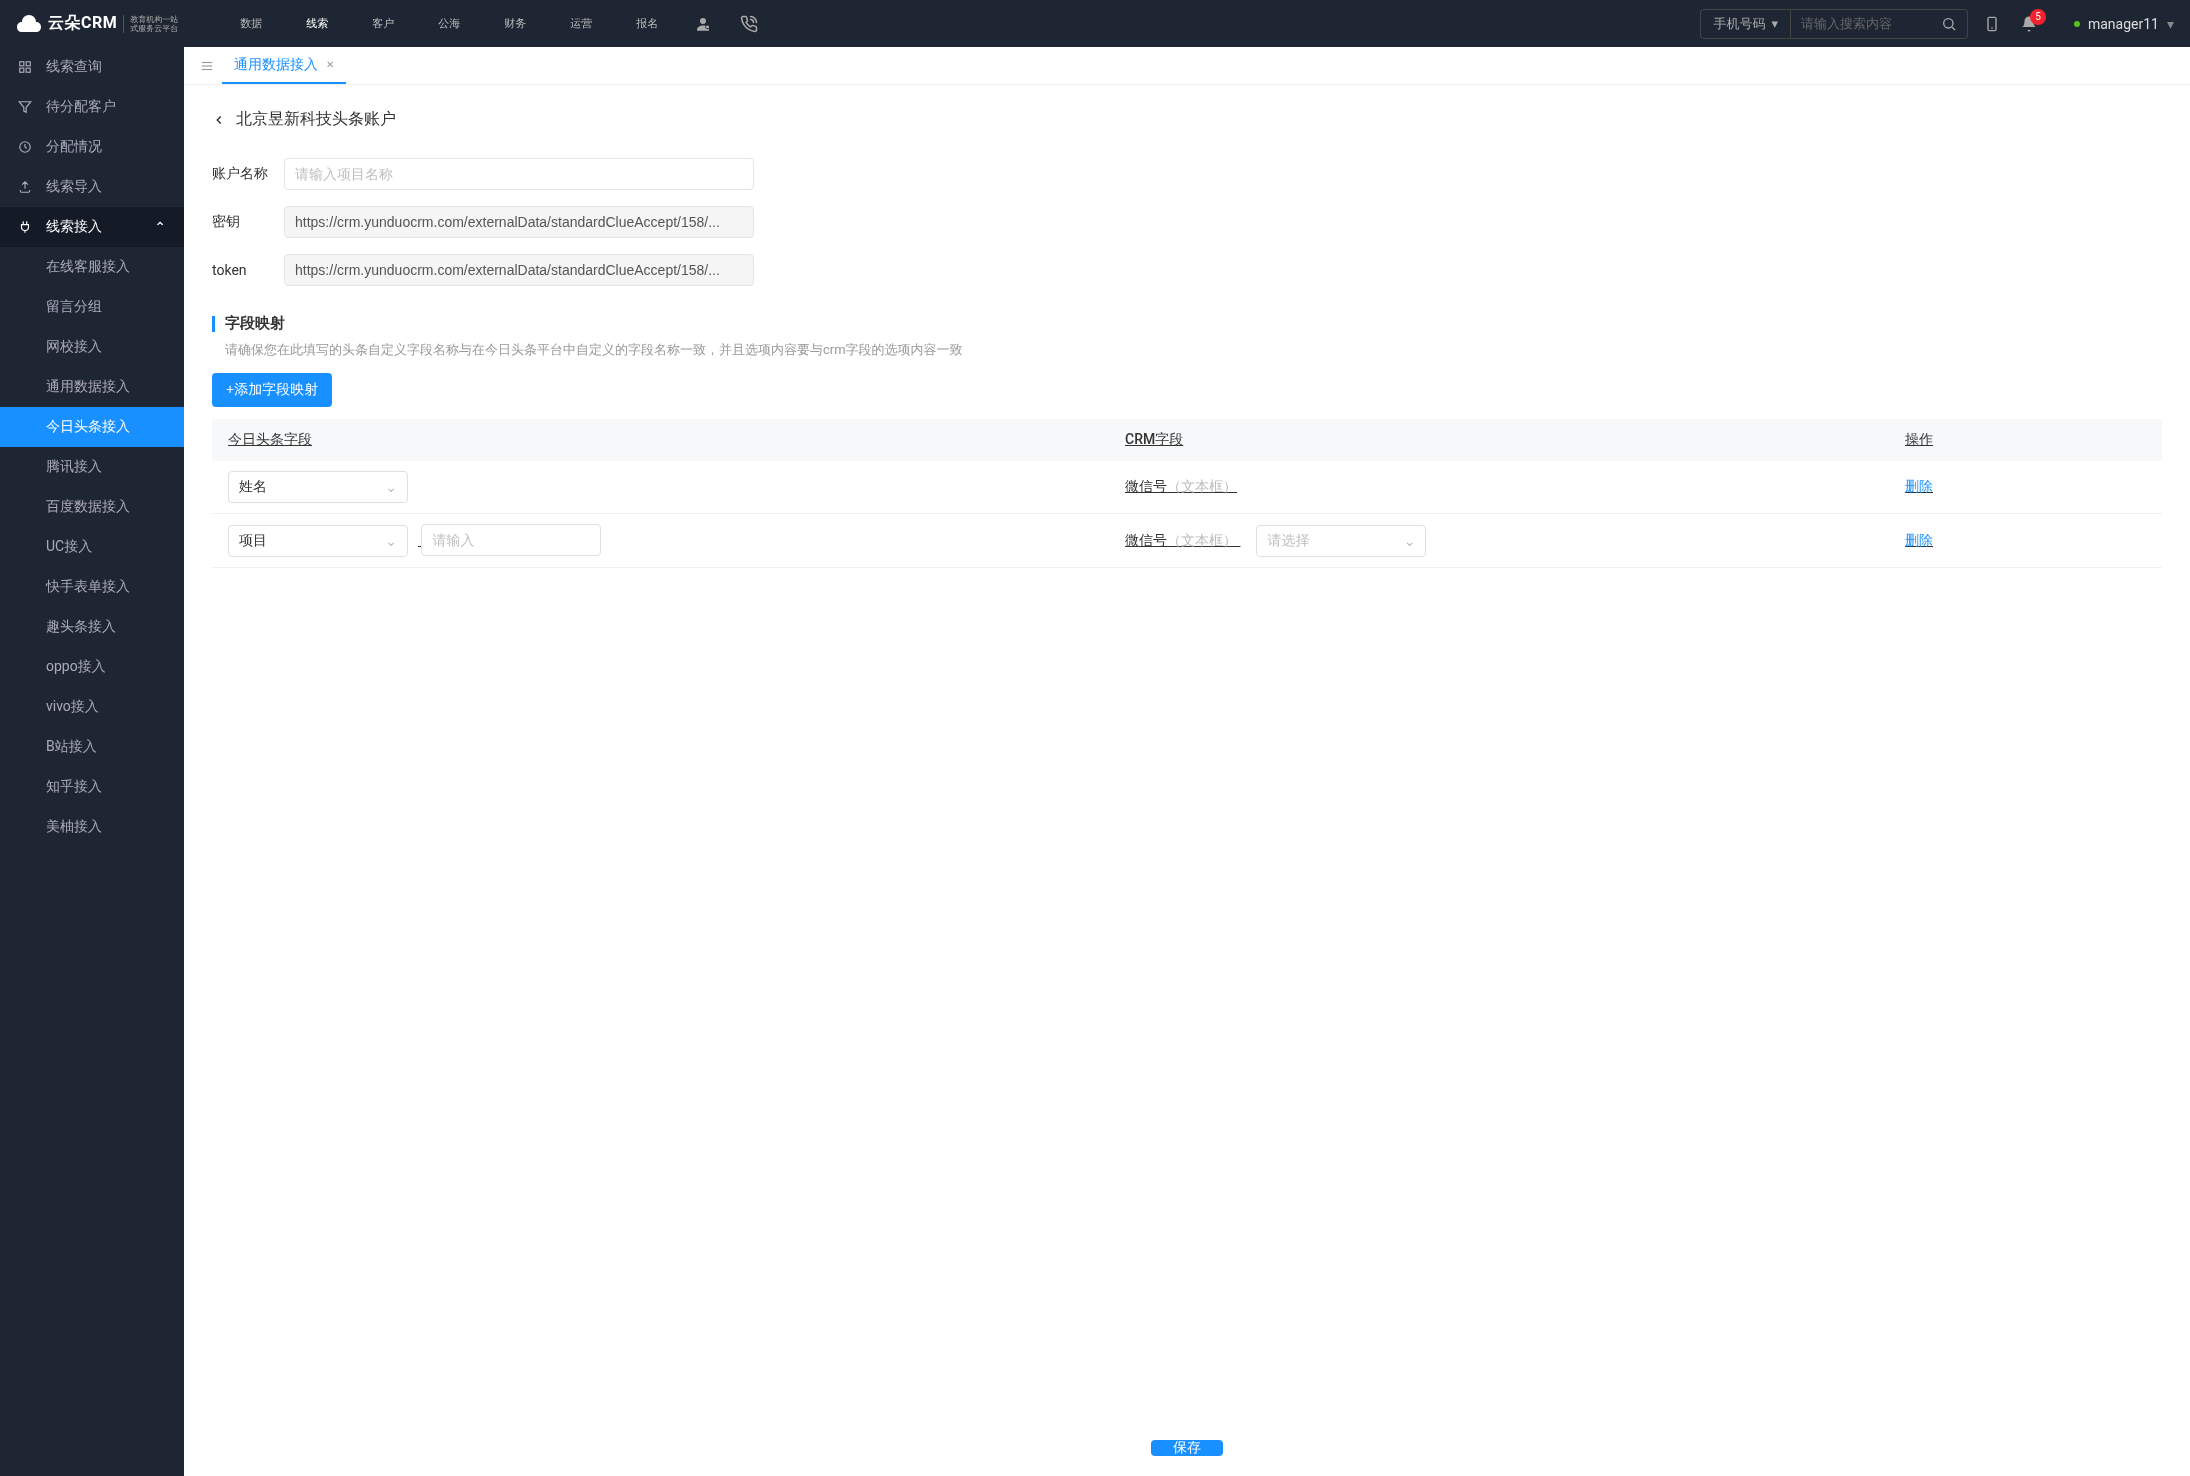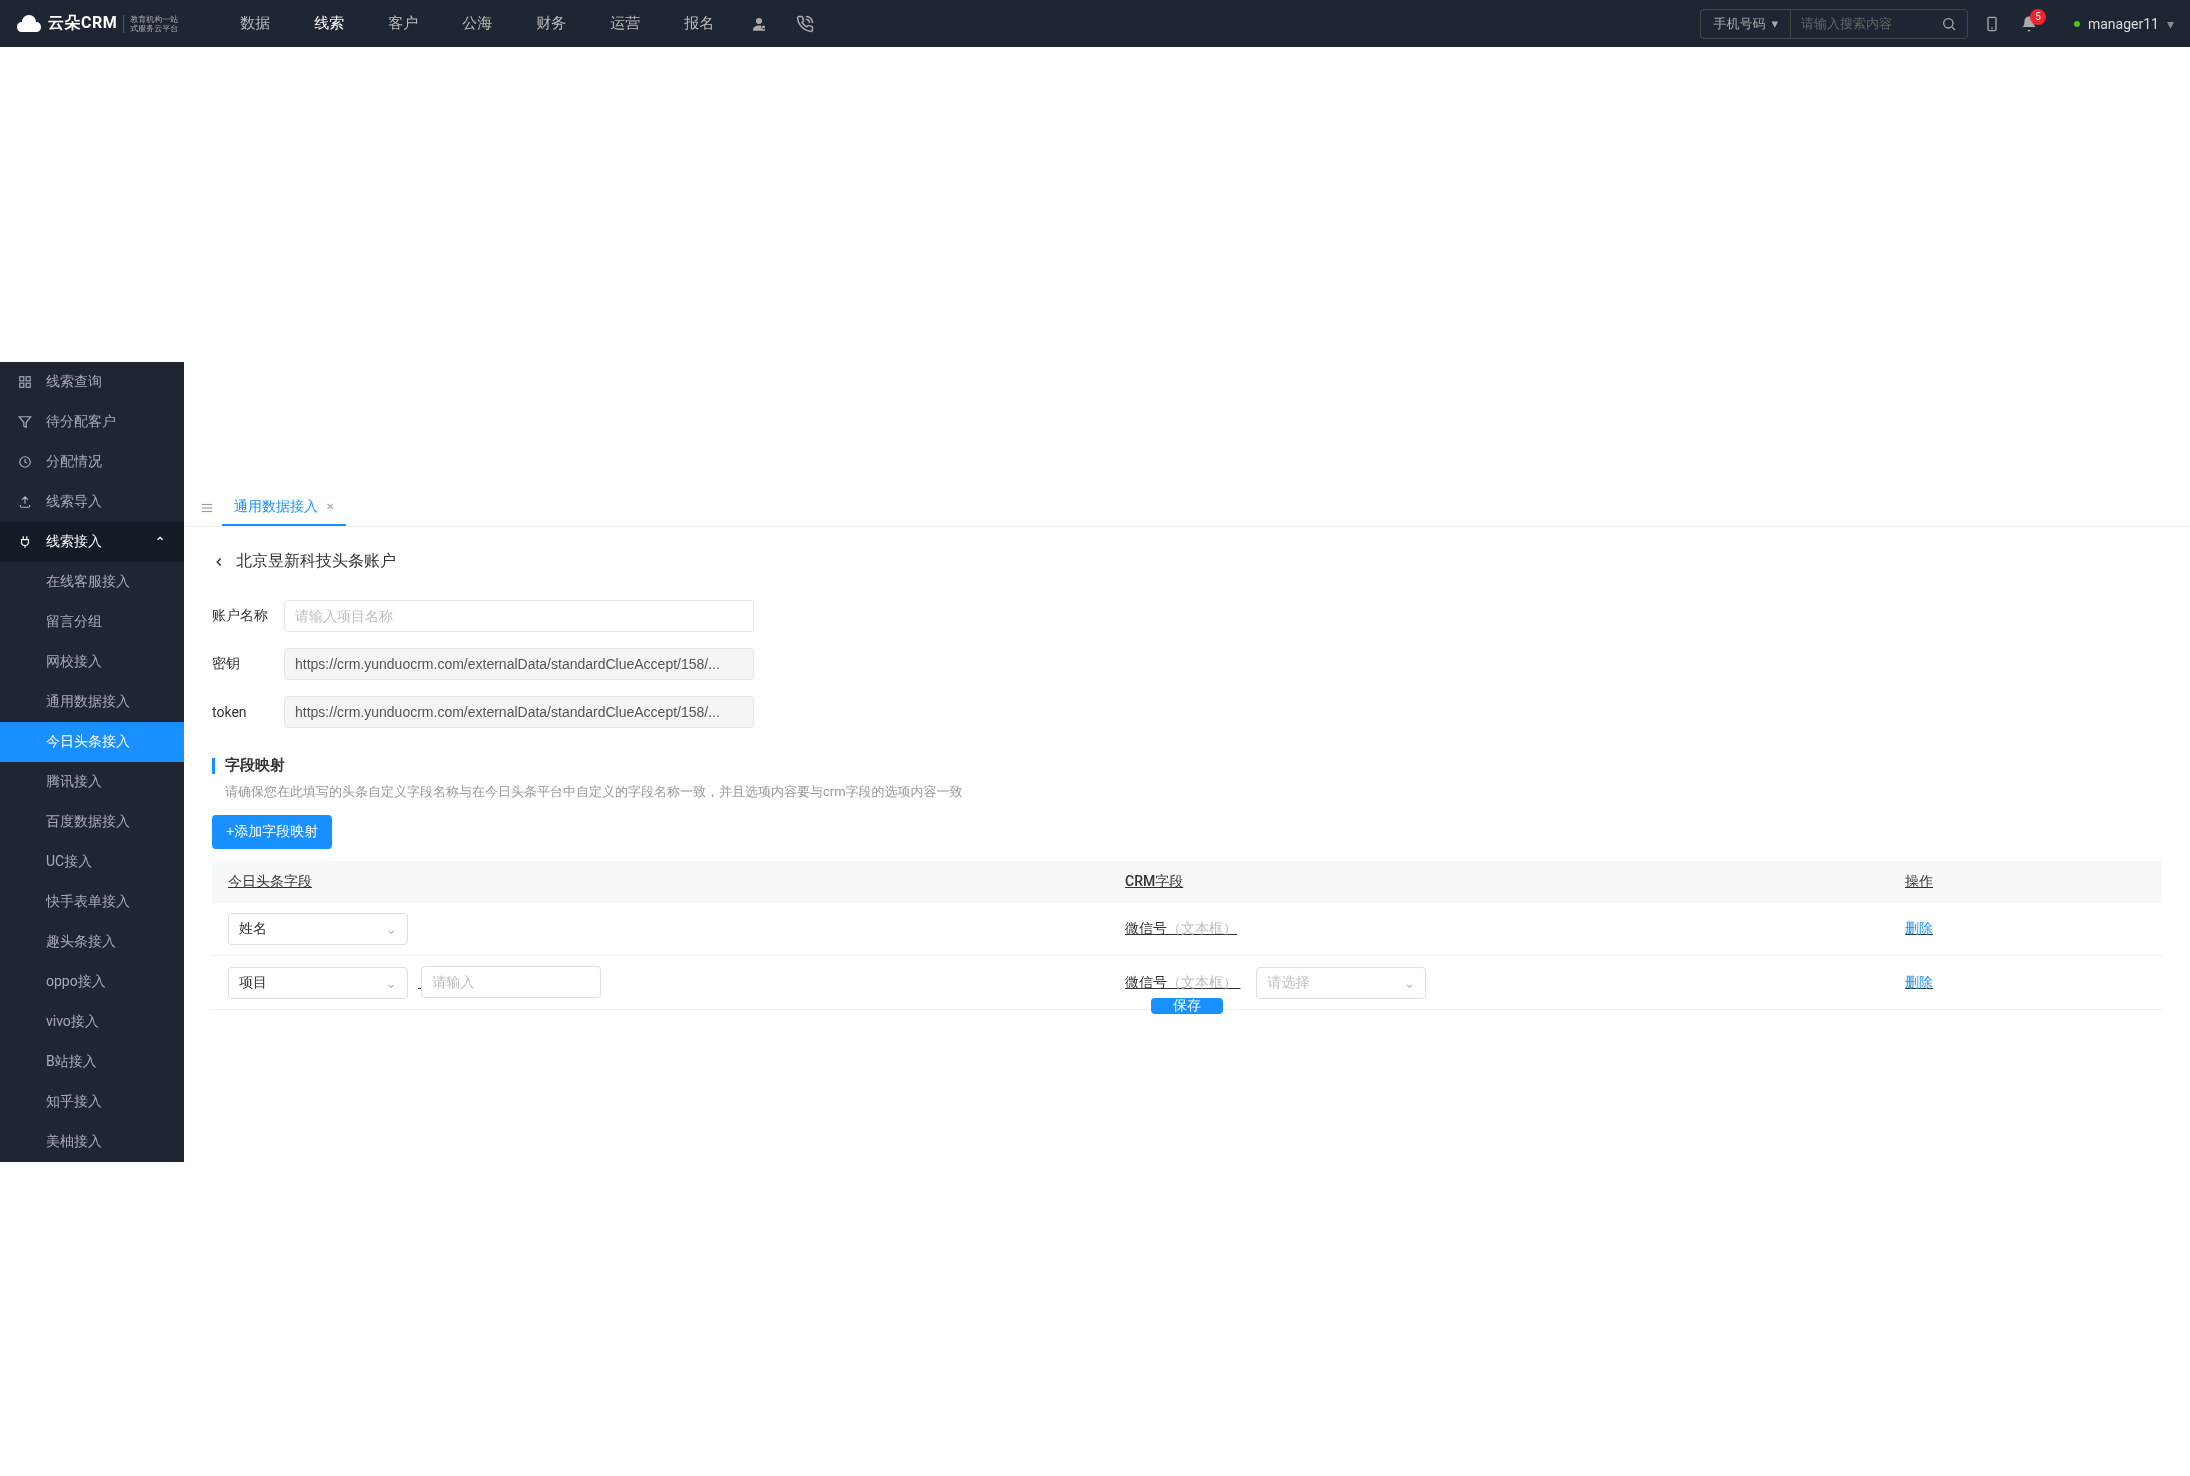--- a/index.html
+++ b/index.html
@@ -5,37 +5,37 @@
     * { box-sizing: border-box; margin: 0; padding: 0; }
     body { font-family: -apple-system, BlinkMacSystemFont, "Segoe UI", Roboto, "Helvetica Neue", Arial, sans-serif; font-size: 14px; color: #333; background: #fff; }
     
     .header { background: #1f2633; height: 47px; display: flex; align-items: center; padding: 0 16px; color: #fff; }
     .logo { display: flex; align-items: center; margin-right: 40px; }
     .logo-icon { width: 28px; height: 20px; margin-right: 4px; }
     .logo-text { font-size: 16px; font-weight: bold; letter-spacing: 0.5px; }
     .logo-sub { font-size: 8px; line-height: 9px; margin-left: 6px; border-left: 1px solid #555; padding-left: 6px; color: #aaa; }
     
     .top-nav { display: flex; align-items: center; flex: 1; }
-    .top-nav-item { padding: 0 22px; color: #bbb; font-size: 15px; cursor: pointer; }
+    .top-nav-item { padding: 0 22px; color: #bbb; font-size: 11px; cursor: pointer; }
     .top-nav-item.active { color: #fff; }
     .top-icon { padding: 0 14px; color: #aaa; cursor: pointer; }
     
     .search-box { display: flex; align-items: center; background: transparent; border: 1px solid #444; border-radius: 4px; height: 30px; margin: 0 16px; }
     .search-type { padding: 0 12px; color: #aaa; font-size: 13px; border-right: 1px solid #444; height: 100%; display: flex; align-items: center; cursor: pointer; }
     .search-input { background: transparent; border: none; color: #fff; padding: 0 10px; width: 140px; outline: none; font-size: 13px; }
     .search-input::placeholder { color: #666; }
     .search-btn { padding: 0 10px; color: #aaa; cursor: pointer; }
     
     .header-right { display: flex; align-items: center; gap: 20px; margin-left: auto; }
     .header-icon { color: #aaa; cursor: pointer; position: relative; }
     .badge { position: absolute; top: -6px; right: -8px; background: #f5222d; color: #fff; font-size: 10px; min-width: 16px; height: 16px; border-radius: 8px; display: flex; align-items: center; justify-content: center; padding: 0 4px; }
     .user-area { display: flex; align-items: center; gap: 8px; padding-left: 16px; color: #ddd; cursor: pointer; }
     .status-dot { width: 6px; height: 6px; border-radius: 50%; background: #52c41a; }
     
-    .body-wrap { display: flex; height: calc(100vh - 47px); align-items: center; }
+    .body-wrap { display: flex; height: calc(100vh - 47px); }
     
     .sidebar { width: 184px; background: #1f2633; overflow-y: auto; flex-shrink: 0; }
     .sidebar-item { display: flex; align-items: center; padding: 0 18px; height: 40px; color: #aab; cursor: pointer; font-size: 14px; }
     .sidebar-item.sub { padding-left: 46px; color: #aab; }
     .sidebar-item.sub.active { background: #1890ff; color: #fff; }
     .sidebar-item.expanded { background: #141a26; color: #fff; }
     .sidebar-icon { width: 16px; margin-right: 12px; display: inline-flex; }
     .sidebar-arrow { margin-left: auto; }
     
     .main { flex: 1; display: flex; flex-direction: column; background: #fff; overflow: hidden; }

